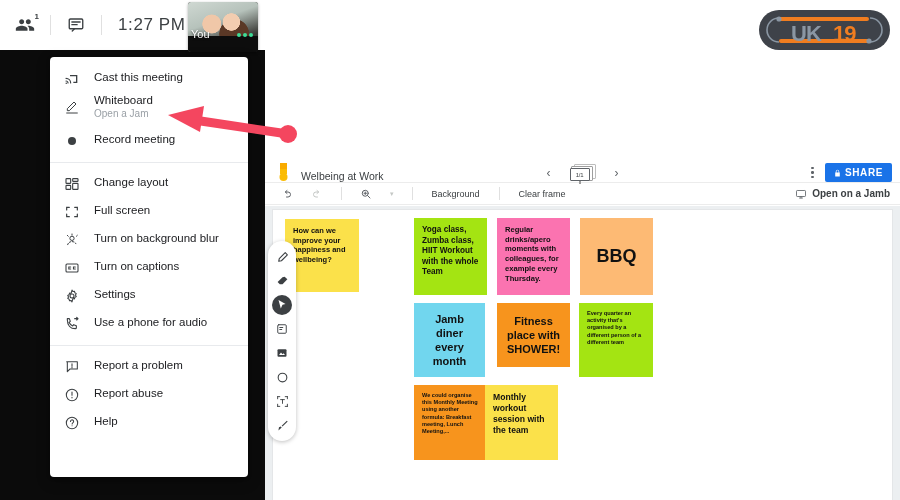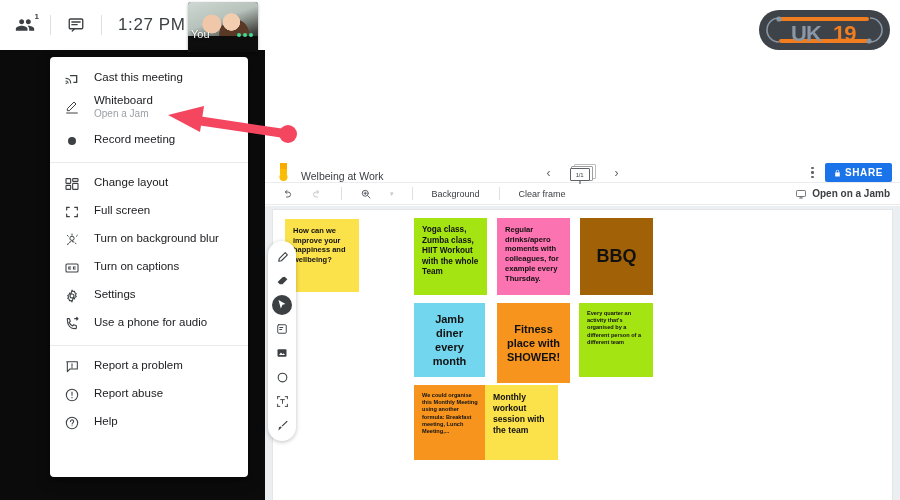--- a/index.html
+++ b/index.html
@@ -465,27 +465,27 @@
       <div class="jam-canvas" id="canvas">
           <div class="note al-left" style="left: 12px; top: 9px; width: 74px; height: 73px; background: rgb(251, 225, 74);">
             <span style="font-size: 7.5px; line-height: 9.6px;">How can we improve your happiness and wellbeing?</span>
           </div>
           <div class="note al-left" style="left: 141px; top: 8px; width: 73px; height: 77px; background: rgb(164, 228, 18);">
             <span style="font-size: 8.2px; line-height: 10.496px;">Yoga class, Zumba class, HIIT Workout with the whole Team</span>
           </div>
           <div class="note al-left" style="left: 224px; top: 8px; width: 73px; height: 77px; background: rgb(251, 115, 176);">
             <span style="font-size: 7.6px; line-height: 9.728px;">Regular drinks/apero moments with colleagues, for example every Thursday.</span>
           </div>
-          <div class="note ctr" style="left: 307px; top: 8px; width: 73px; height: 77px; background: #a16207;">
+          <div class="note ctr" style="left: 307px; top: 8px; width: 73px; height: 77px; background: #fdba74;">
             <span style="font-size: 18px; line-height: 23.04px;">BBQ</span>
           </div>
           <div class="note ctr" style="left: 141px; top: 93px; width: 71px; height: 74px; background: rgb(113, 214, 238);">
             <span style="font-size: 11px; line-height: 14.08px;">Jamb diner every month</span>
           </div>
-          <div class="note ctr" style="left: 224px; top: 93px; width: 73px; height: 80px; background: rgb(247, 148, 29);">
+          <div class="note ctr" style="left: 224px; top: 93px; width: 73px; height: 64px; background: rgb(247, 148, 29);">
             <span style="font-size: 11px; line-height: 14.08px;">Fitness place with SHOWER!</span>
           </div>
           <div class="note al-left" style="left: 306px; top: 93px; width: 74px; height: 74px; background: rgb(164, 228, 18);">
             <span style="font-size: 5.6px; line-height: 7.168px;">Every quarter an activity that's organised by a different person of a different team</span>
           </div>
           <div class="note al-left" style="left: 141px; top: 175px; width: 73px; height: 75px; background: rgb(247, 148, 29);">
             <span style="font-size: 5.6px; line-height: 7.168px;">We could organise this Monthly Meeting using another formula: Breakfast meeting, Lunch Meeting,...</span>
           </div>
           <div class="note al-left" style="left: 212px; top: 175px; width: 73px; height: 75px; background: rgb(251, 225, 74);">
             <span style="font-size: 8.6px; line-height: 11.008px;">Monthly workout session with the team</span>

